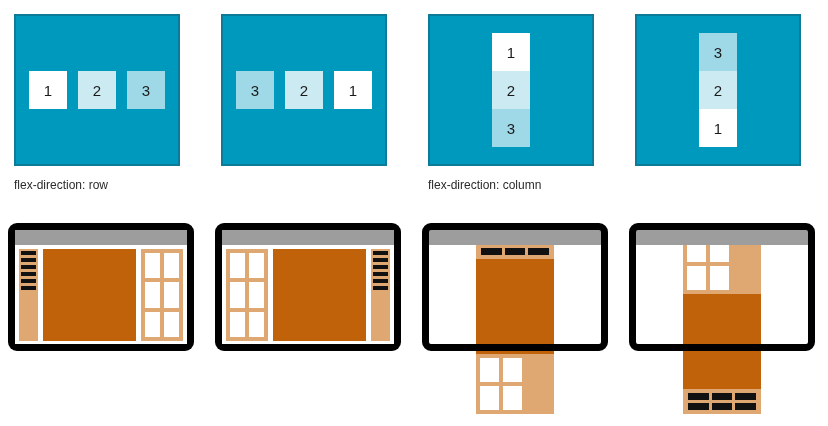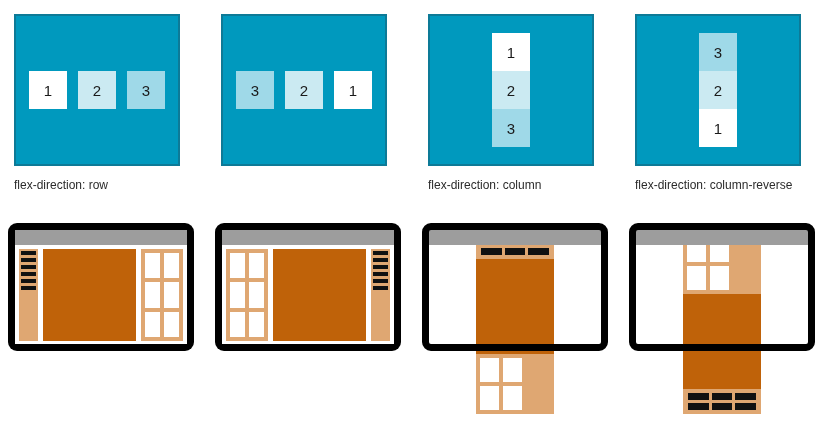--- a/index.html
+++ b/index.html
@@ -157,21 +157,20 @@
       </div>
       <div class="panel-label">flex-direction: column</div>
     </div>
 
     <div class="panel-cell">
       <div class="flexbox colrev">
         <div class="item i1">1</div>
         <div class="item i2">2</div>
         <div class="item i3">3</div>
       </div>
-      <div class="panel-label">flex-direction: column-reverse</div>
     </div>
 
   </div>
 
   <div class="mocks">
 
     <div class="mock-cell m0">
       <div class="monitor">
         <div class="screen">
           <div class="titlebar"></div>

